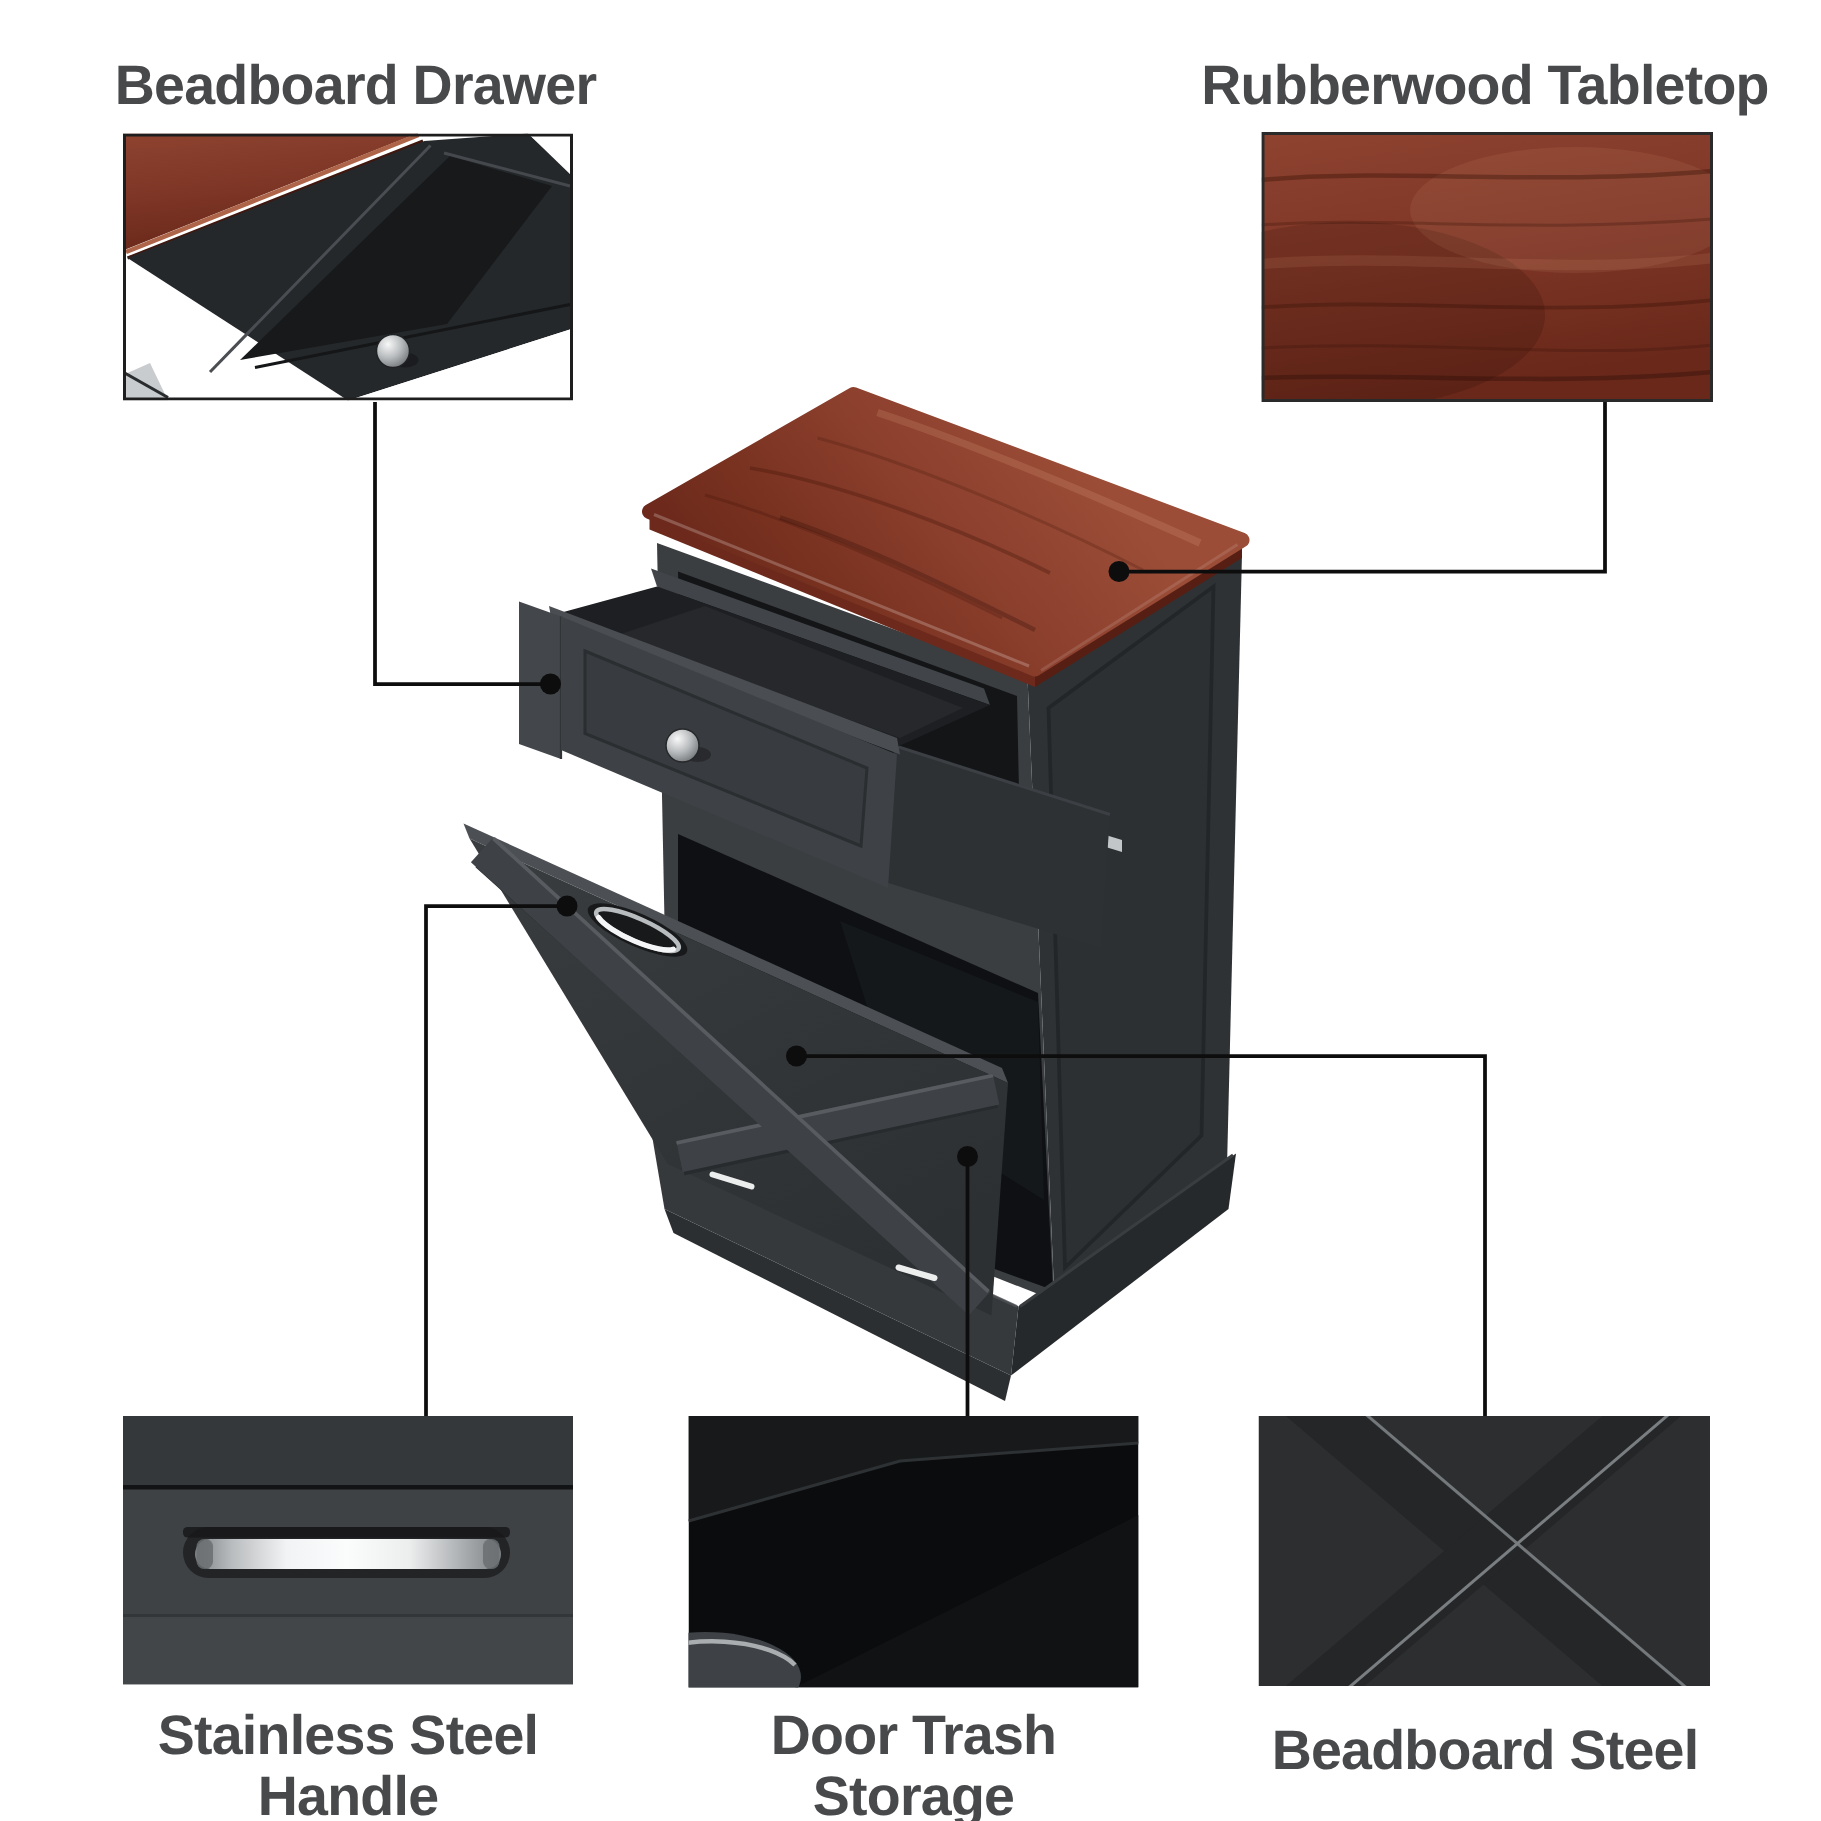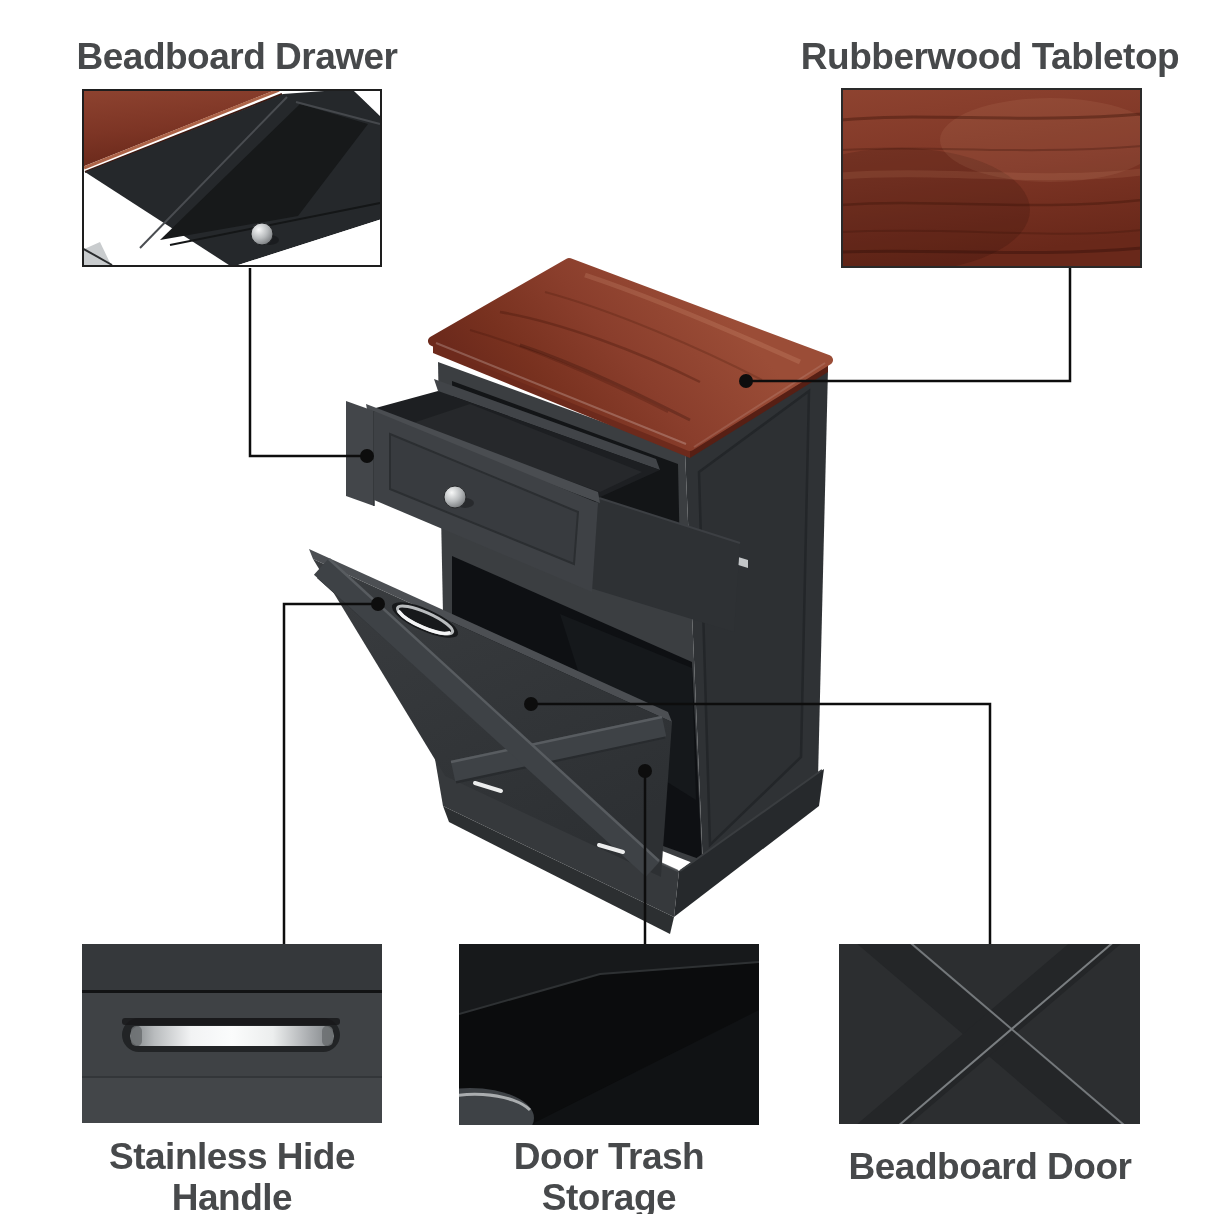--- a/index.html
+++ b/index.html
@@ -223,24 +223,24 @@
       <circle cx="531" cy="704" r="7" fill="#0d0d0d" stroke="none"></circle>
     </g>
   </g>
 </svg>
 
   <div class="lbl" style="left:237px;top:36px;">Beadboard Drawer</div>
 
   <div class="lbl" style="left:990px;top:36px;">Rubberwood Tabletop</div>
 
   <div class="lbl" style="left:232px;top:1136px;">
-    <div>Stainless Hide</div>
+    <div>Stainless Steel</div>
     <div>Handle</div>
   </div>
 
   <div class="lbl" style="left:609px;top:1136px;">
     <div>Door Trash</div>
     <div>Storage</div>
   </div>
 
-  <div class="lbl" style="left:990px;top:1146px;">Beadboard Door</div>
+  <div class="lbl" style="left:990px;top:1146px;">Beadboard Steel</div>
 
 </div>
 
 </body></html>

